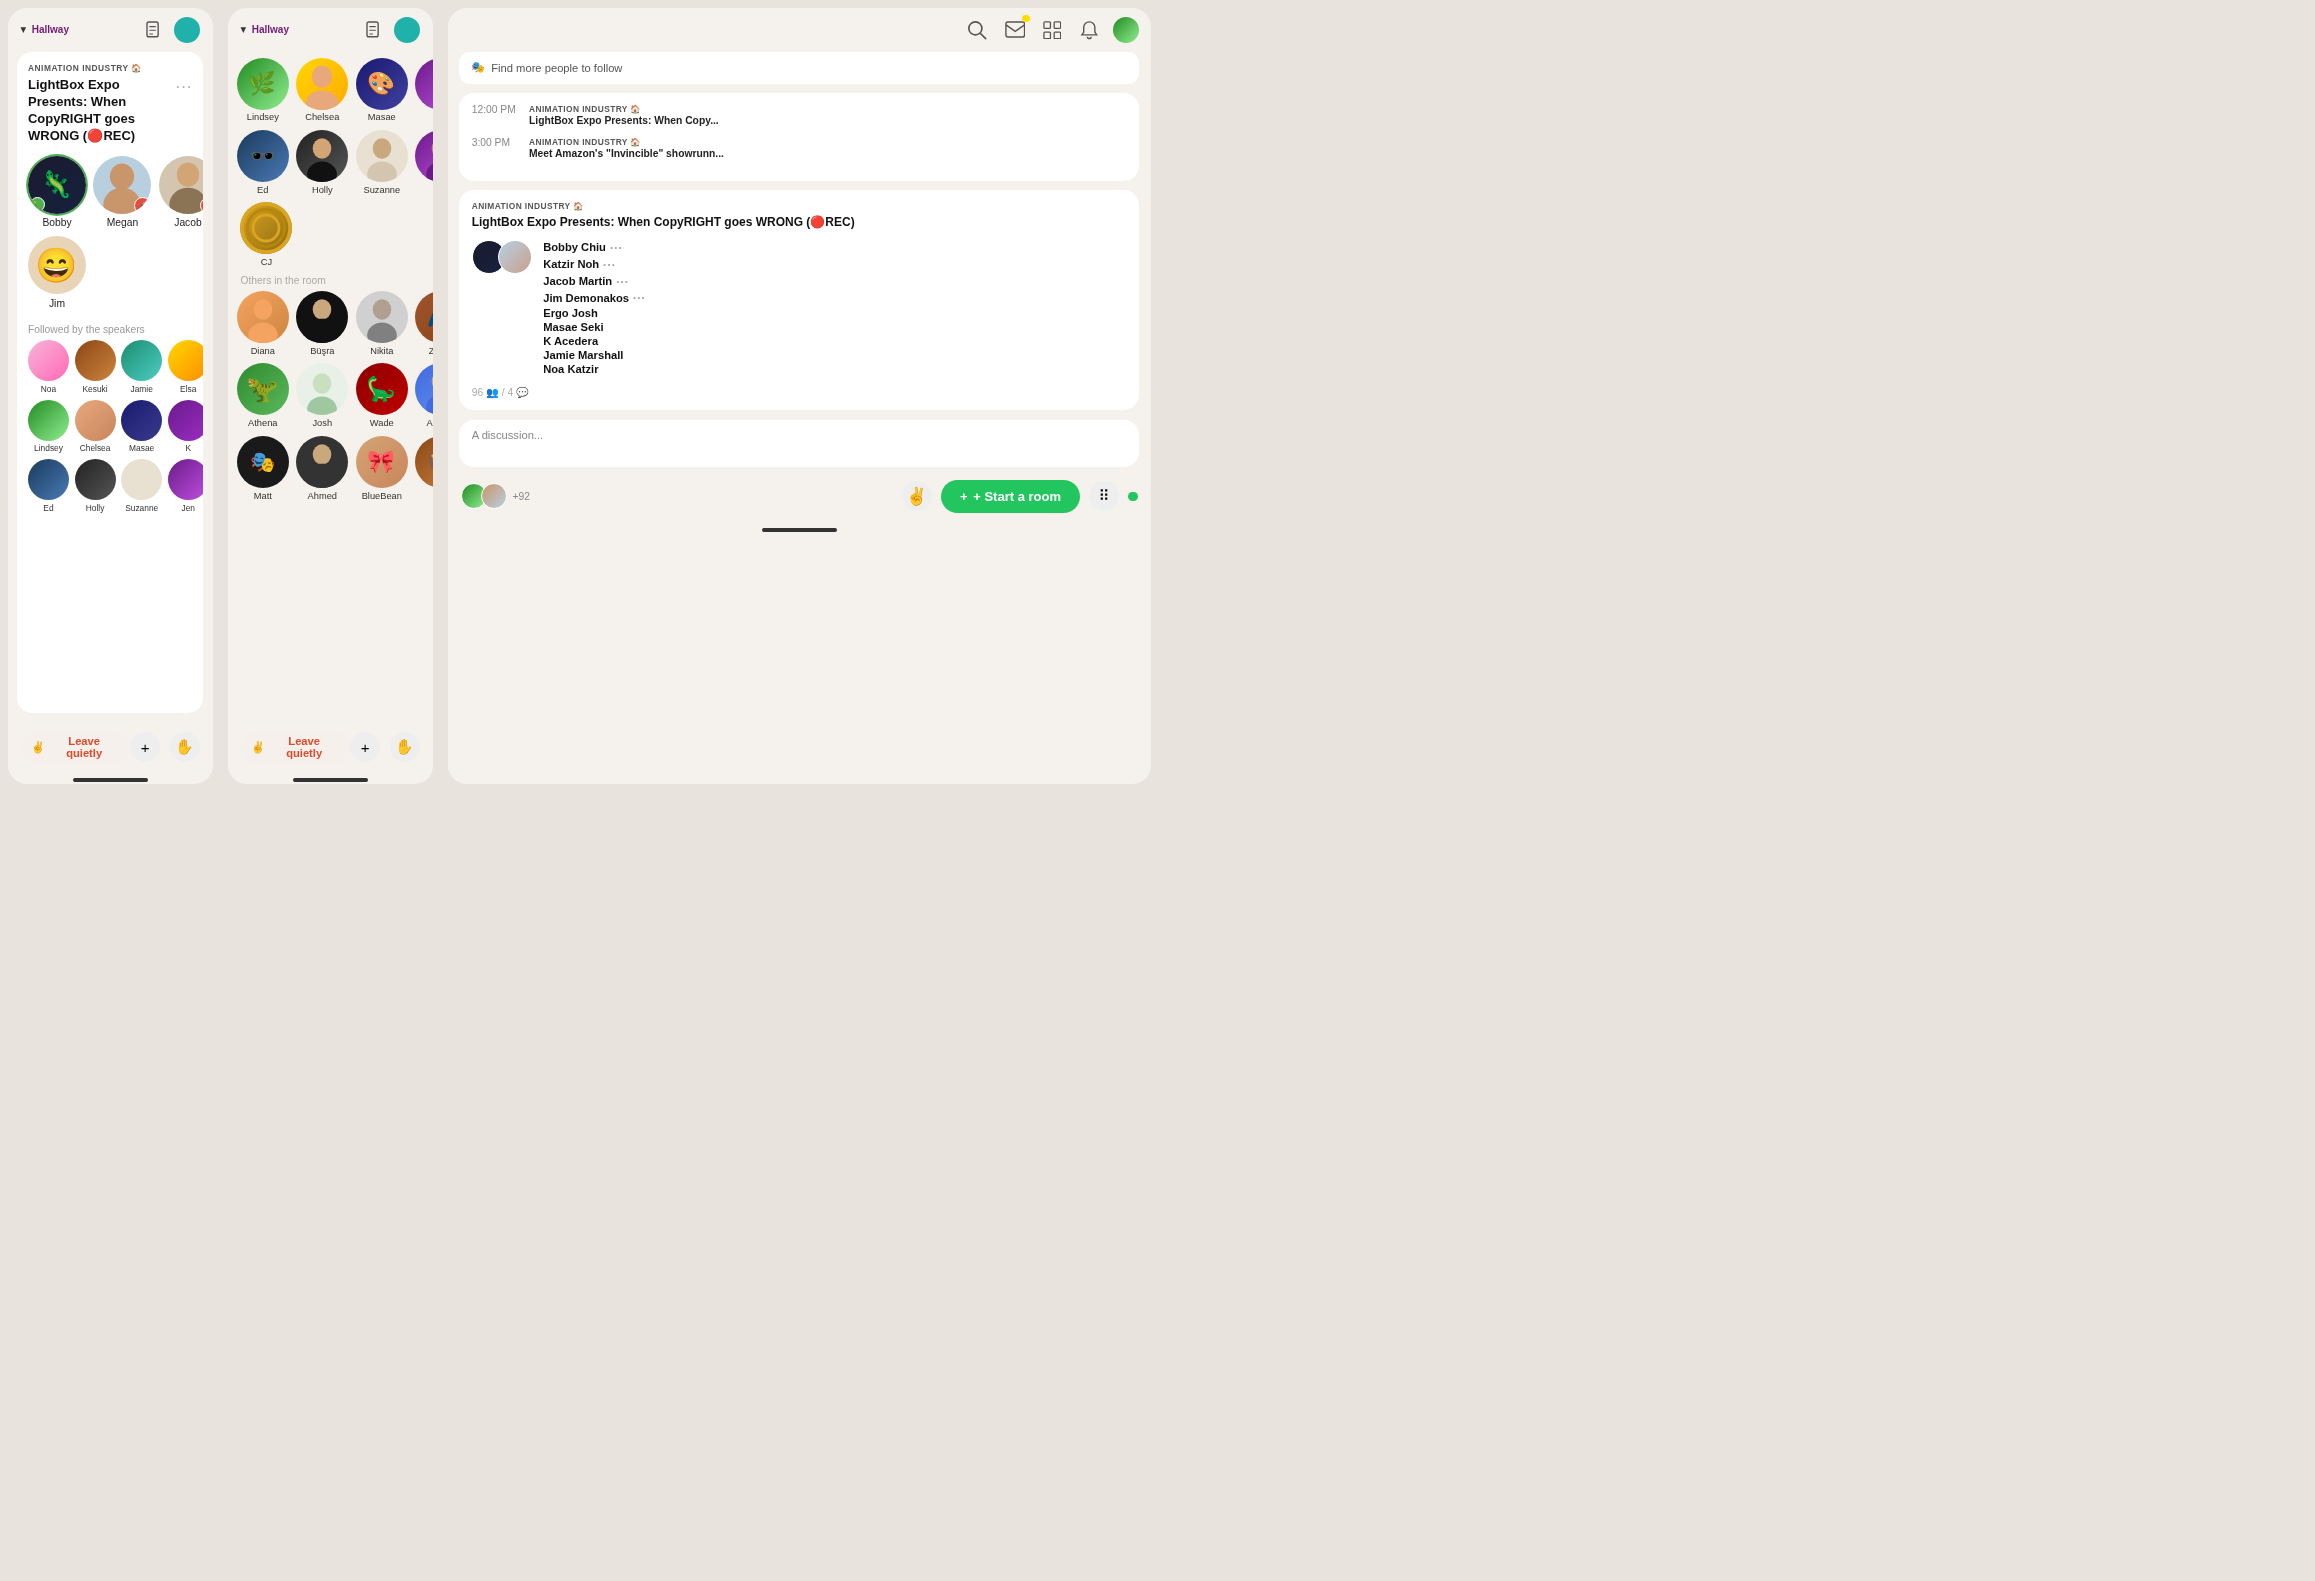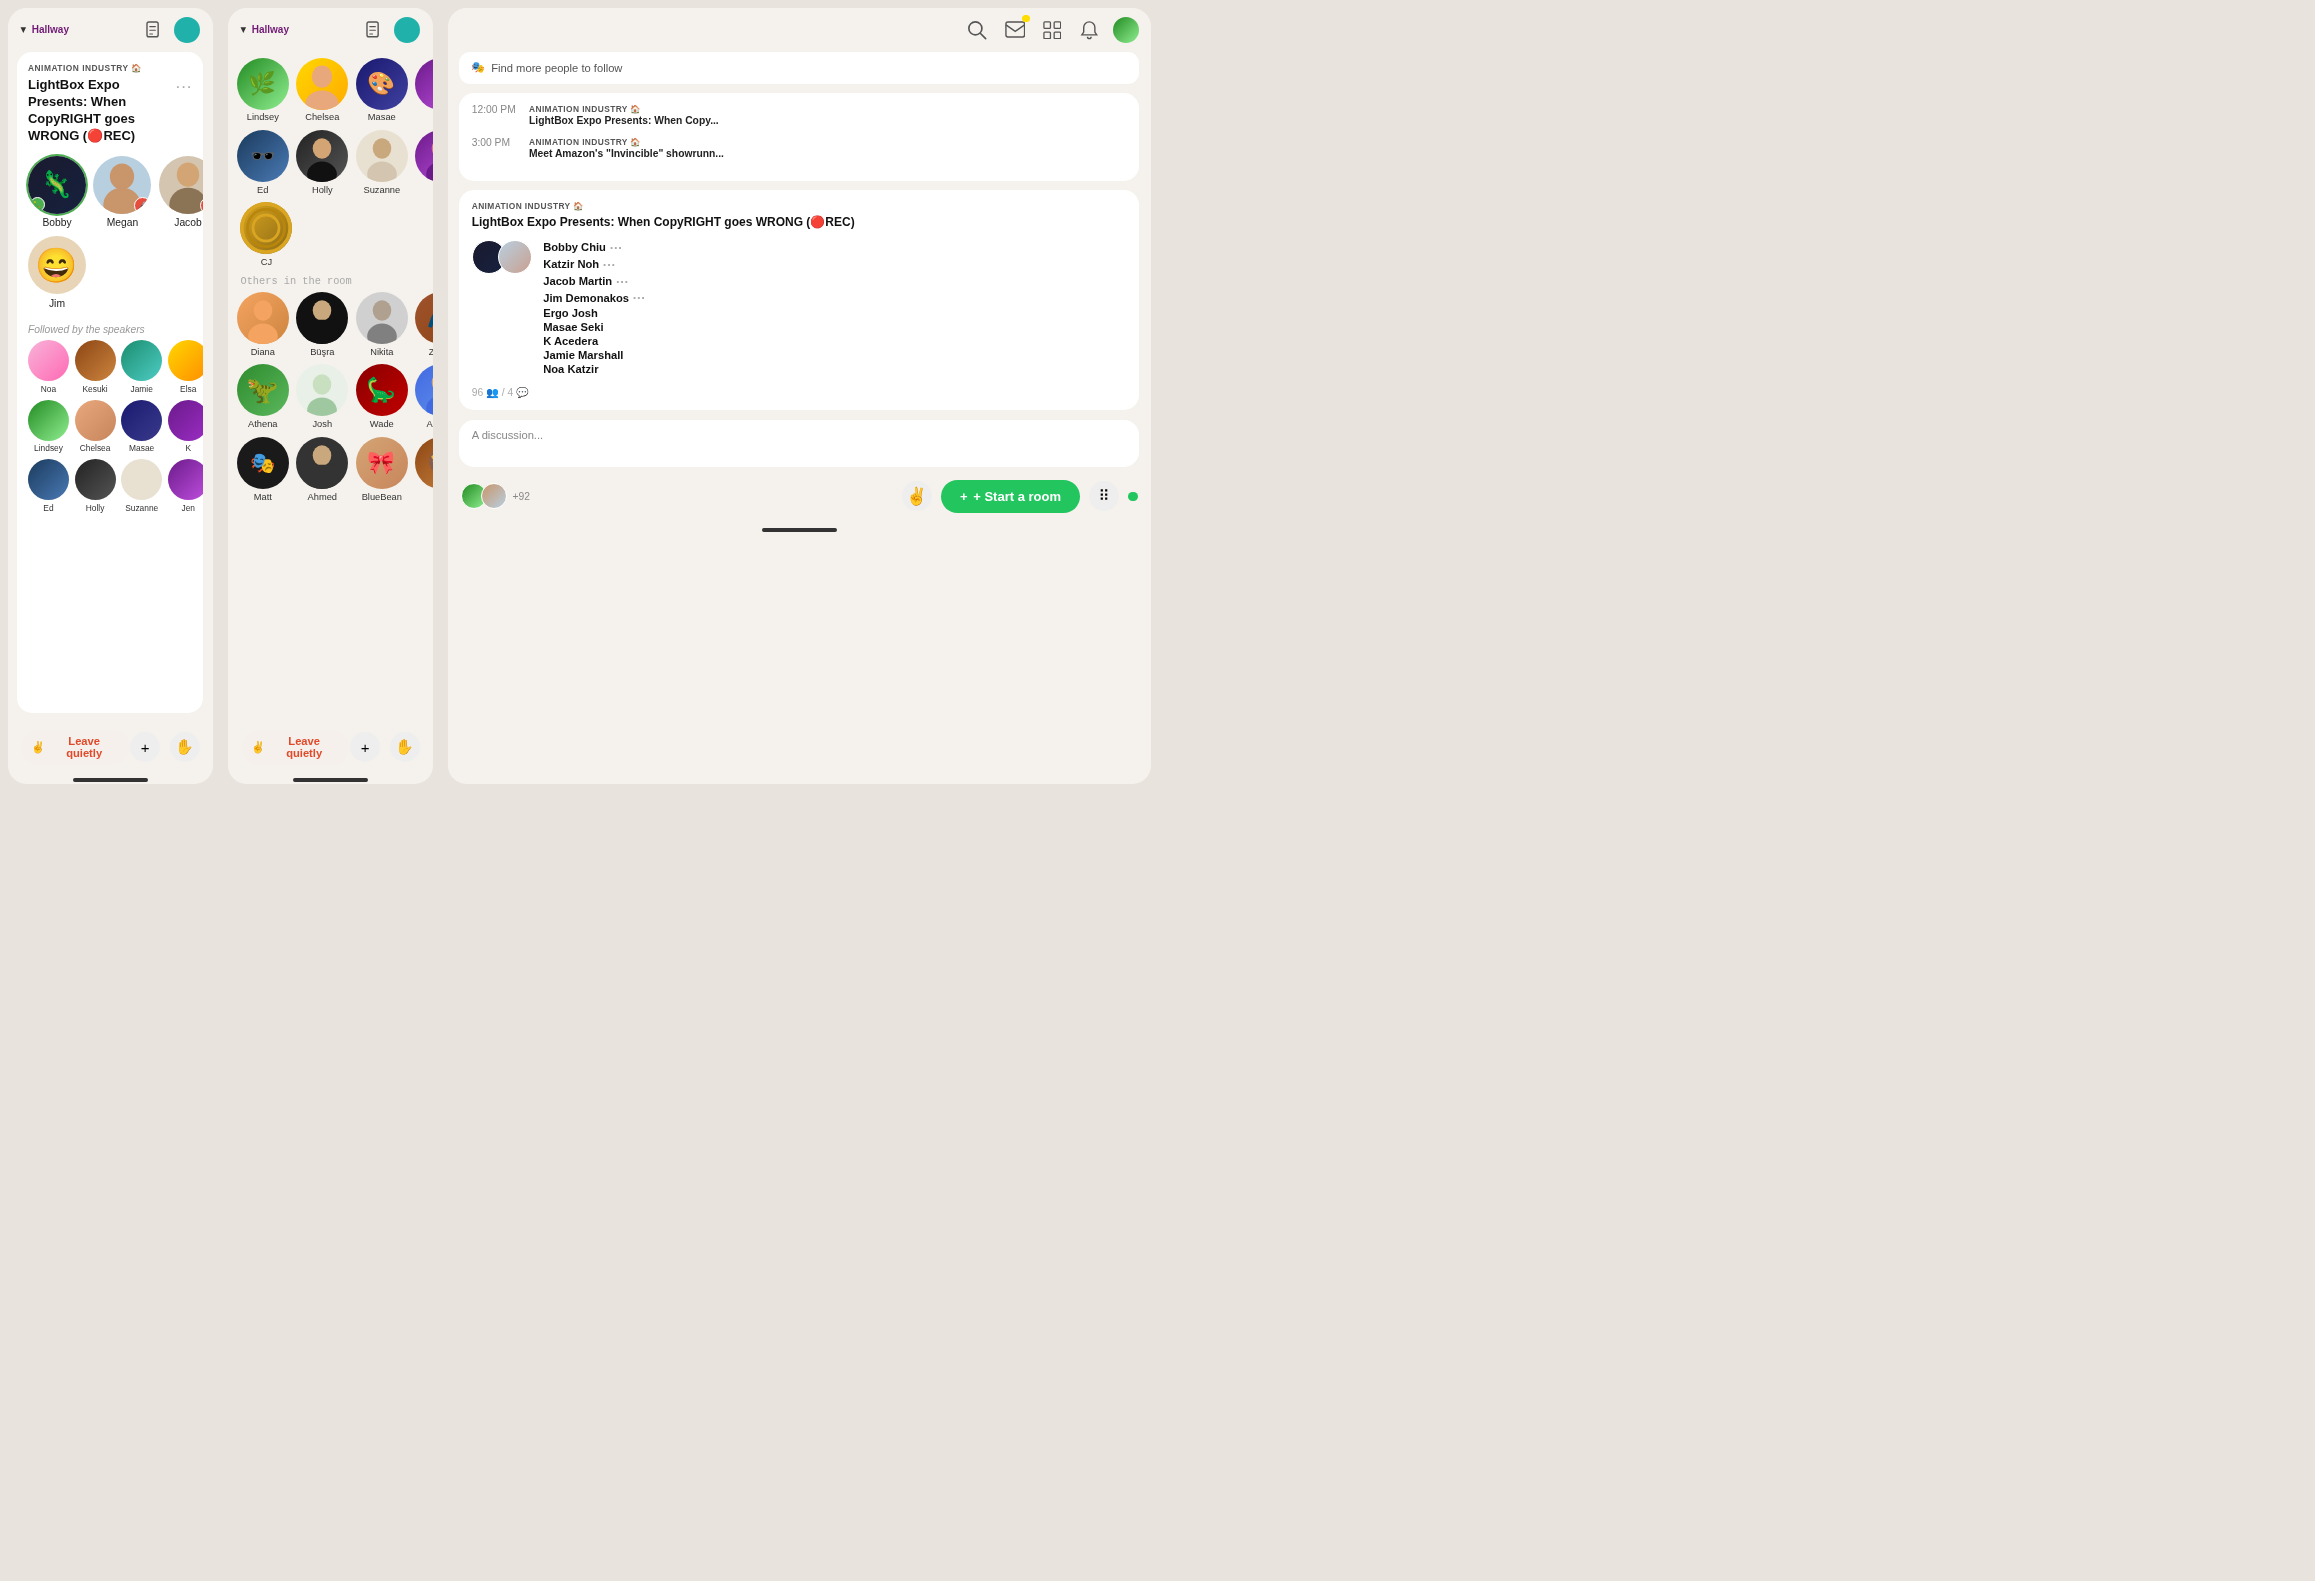--- a/index.html
+++ b/index.html
@@ -181,21 +181,20 @@
       justify-content: center;
       font-size: 7.5px;
       color: white;
       border: 0.9px solid #fff;
     }
 
     .section-label {
       font-size: 10.3px;
       color: #999;
       margin: 7.5px 0 5.6px 0;
-      font-style: italic;
     }
 
     
     .followers-grid {
       display: grid;
       grid-template-columns: repeat(4, 1fr);
       gap: 5.6px;
     }
 
     .follower-item {
@@ -298,21 +297,20 @@
       font-size: 9.3px;
       color: #333;
       text-align: center;
     }
 
     .others-label {
       font-size: 10.3px;
       color: #aaa;
       margin: 5.6px 0;
       padding-left: 3.7px;
-      font-family: Liberation Mono, monospace;
     }
 
     .right-header {
       display: flex;
       align-items: center;
       justify-content: flex-end;
       padding: 9.3px 11.2px;
       gap: 11.2px;
     }
 

